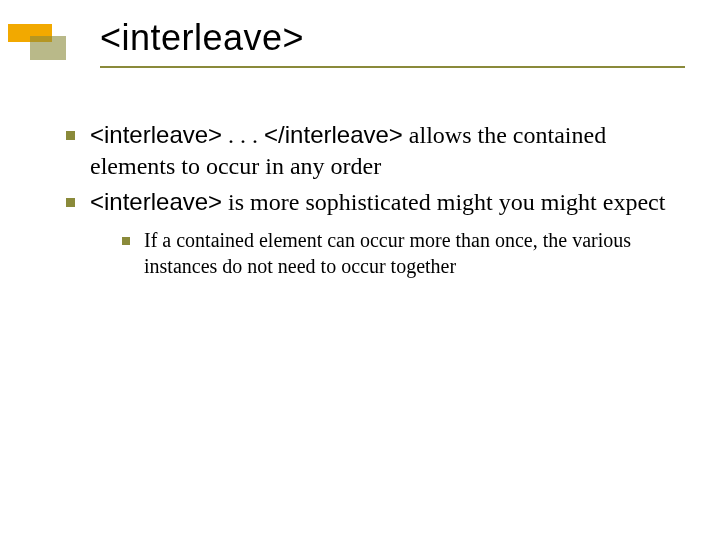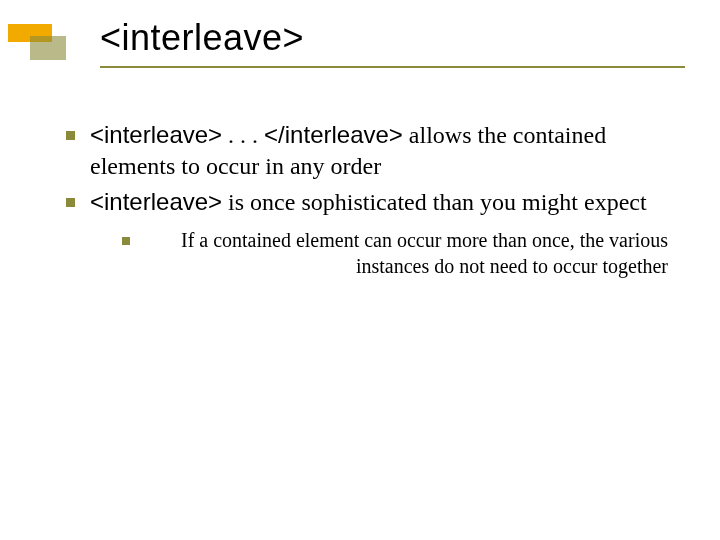--- a/index.html
+++ b/index.html
@@ -76,21 +76,20 @@
     left: 4px;
     top: 11px;
     width: 9px;
     height: 9px;
     background: #8a8a3a;
   }
   ul.lvl2 {
     list-style: none;
     margin: 10px 0 0 0;
     padding: 0 0 0 30px;
-    text-align: right;
   }
   ul.lvl2 > li {
     position: relative;
     padding-left: 24px;
     font-size: 20px;
     line-height: 1.28;
   }
   ul.lvl2 > li::before {
     content: "";
     position: absolute;
@@ -124,21 +123,21 @@
   <div class="title-wrap">
     <div class="title">&lt;interleave&gt;</div>
   </div>
 
   <div class="body">
     <ul class="lvl1">
       <li>
         <span class="code">&lt;interleave&gt;</span><span> . . . </span><span class="code">&lt;/interleave&gt;</span><span> allows the contained elements to occur in any order</span>
       </li>
       <li>
-        <span class="code">&lt;interleave&gt;</span><span> is once sophisticated than you might expect</span>
+        <span class="code">&lt;interleave&gt;</span><span> is more sophisticated might you might expect</span>
         <ul class="lvl2">
           <li>
             <span>If a contained element can occur more than once, the various instances do not need to occur together</span>
           </li>
         </ul>
       </li>
     </ul>
   </div>
 
   <div class="pagenum">20</div>

